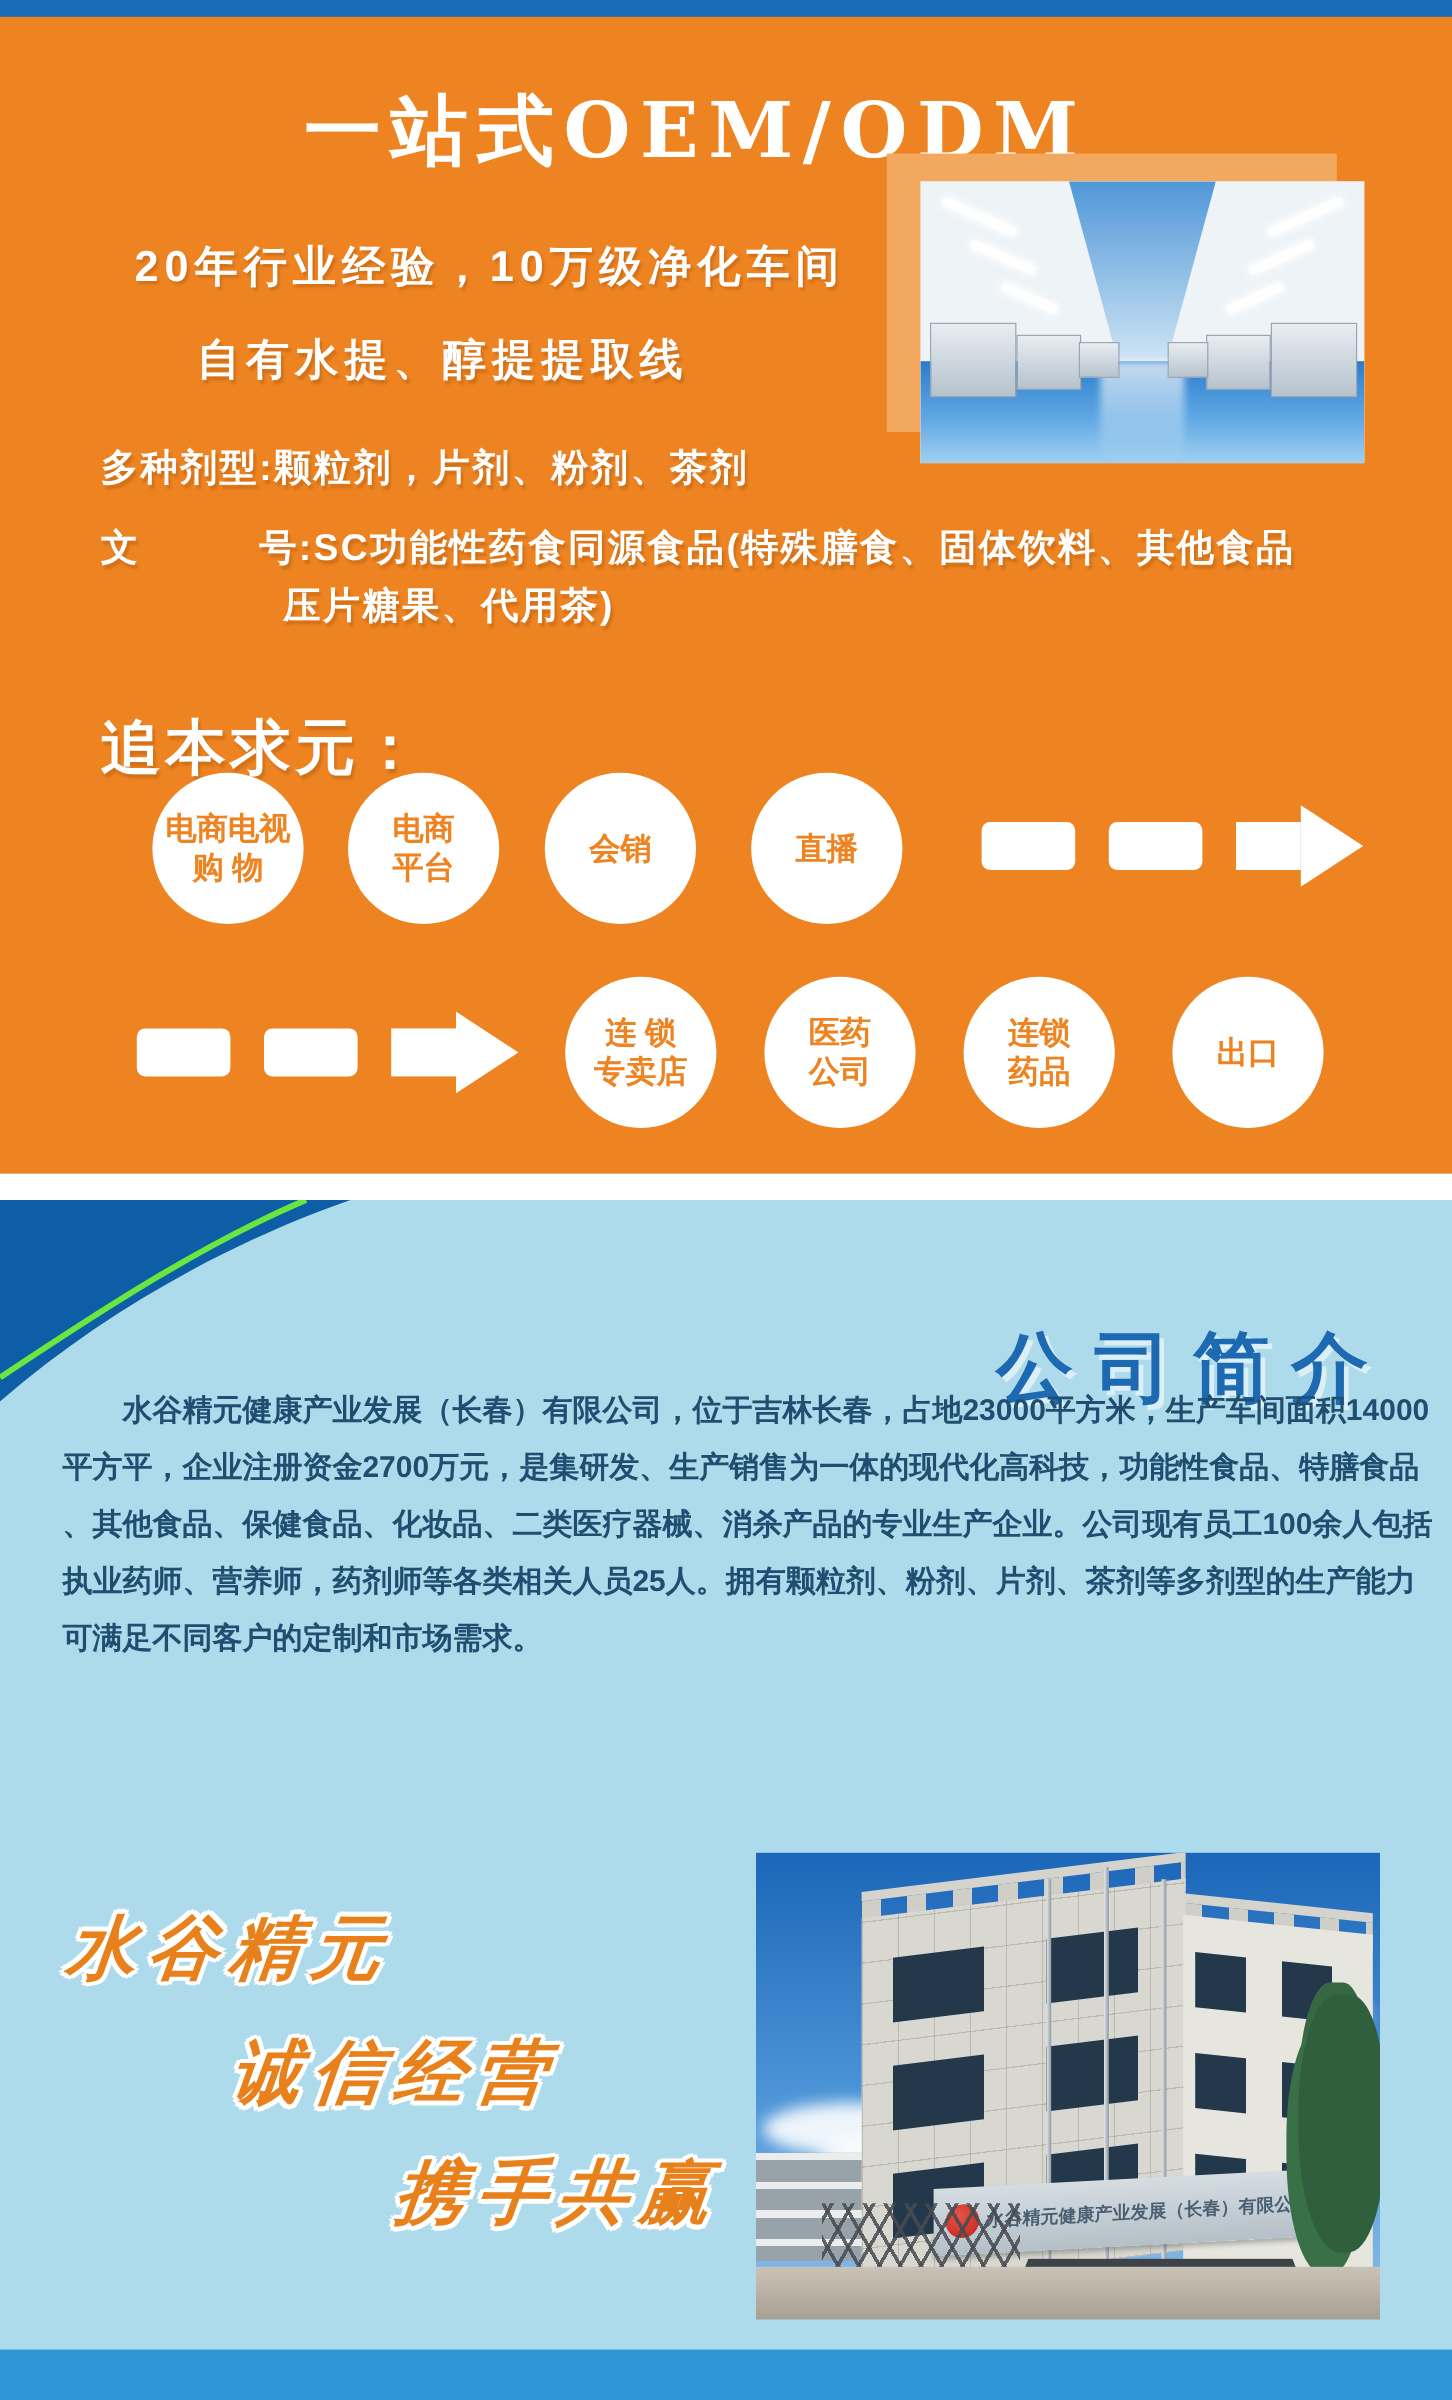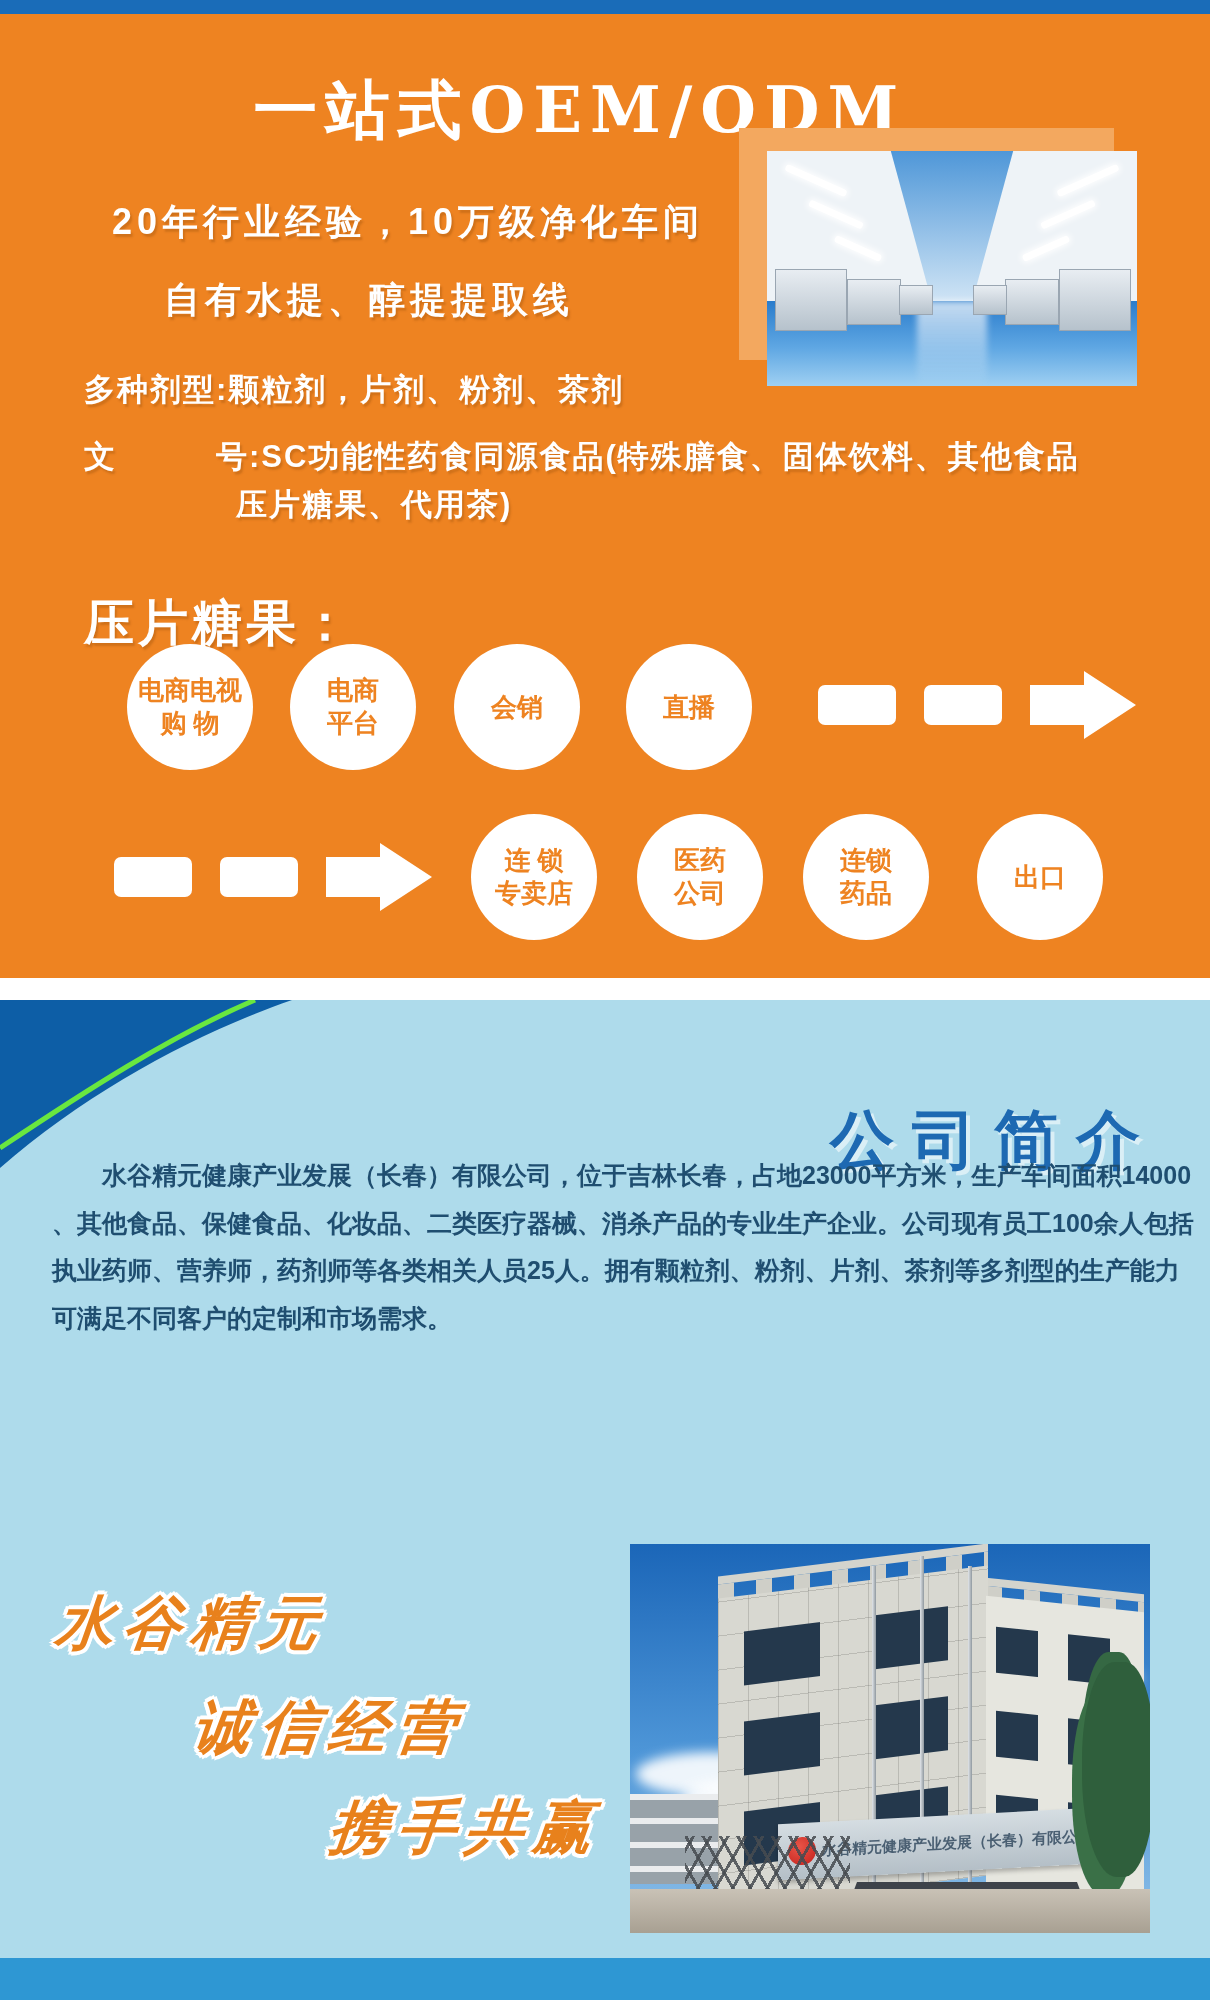--- a/index.html
+++ b/index.html
@@ -112,21 +112,21 @@
       <div class="cr-box" style="left:206px;top:134px;width:32px;height:28px;"></div>
     </div>
 
     <p class="hero-sub" style="left:112px;top:162px;">20年行业经验，10万级净化车间</p>
     <p class="hero-sub" style="left:164px;top:240px;">自有水提、醇提提取线</p>
 
     <p class="hero-body" style="left:84px;top:338px;">多种剂型:颗粒剂，片剂、粉剂、茶剂</p>
     <p class="hero-body" style="left:236px;top:453px;">压片糖果、代用茶)</p>
     <p class="hero-body" style="left:84px;top:405px;">文　　　号:SC功能性药食同源食品(特殊膳食、固体饮料、其他食品</p>
 
-    <h2 class="target-heading">压片糖果：</h2>
+    <h2 class="target-heading">追本求元：</h2>
 
     <div class="circ" style="left:127px;top:644px;">
       <span>电商电视</span>
       <span>购 物</span>
     </div>
     <div class="circ" style="left:290px;top:644px;">
       <span>电商</span>
       <span>平台</span>
     </div>
     <div class="circ" style="left:626px;top:644px;">
@@ -179,20 +179,21 @@
   <div class="about">
     <svg class="corner-svg" width="300" height="175" viewBox="0 0 300 175">
       <path d="M0 0 H292 C200 32 92 88 0 168 Z" fill="#0d5ea6"></path>
       <path d="M255 0 C170 36 84 92 0 148" stroke="#6fee3a" stroke-width="5" fill="none" opacity="0.95"></path>
     </svg>
 
     <h2 class="about-title">公司简介</h2>
 
     <div class="para" style="top:152px;">
       <div>　　水谷精元健康产业发展（长春）有限公司，位于吉林长春，占地23000平方米，生产车间面积14000</div>
+      <div>平方平，企业注册资金2700万元，是集研发、生产销售为一体的现代化高科技，功能性食品、特膳食品</div>
       <div>、其他食品、保健食品、化妆品、二类医疗器械、消杀产品的专业生产企业。公司现有员工100余人包括</div>
       <div>执业药师、营养师，药剂师等各类相关人员25人。拥有颗粒剂、粉剂、片剂、茶剂等多剂型的生产能力</div>
       <div>可满足不同客户的定制和市场需求。</div>
     </div>
 
 
     <div class="slogan" style="left:56px;top:585px;">水谷精元</div>
     <div class="slogan" style="left:193px;top:689px;">诚信经营</div>
     <div class="slogan" style="left:330px;top:789px;">携手共赢</div>
 

